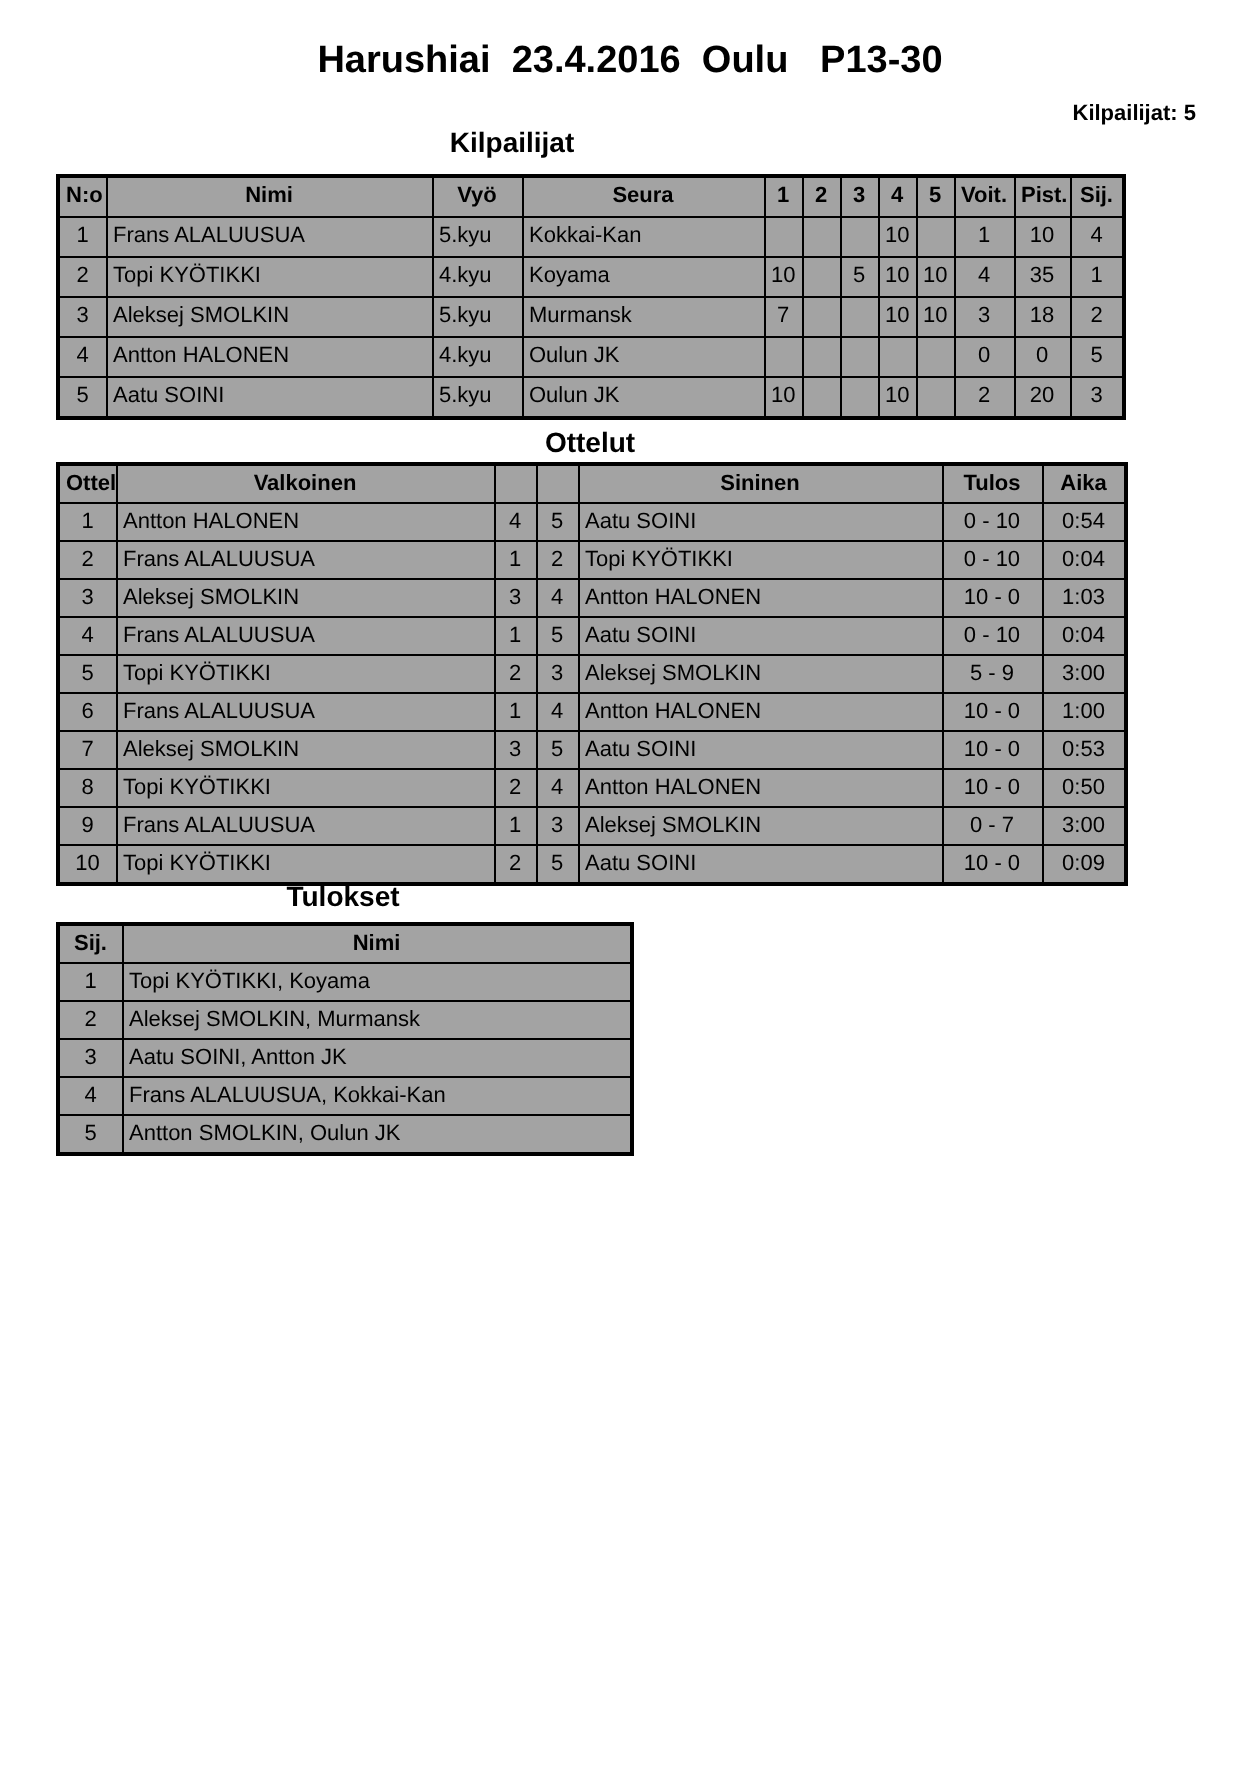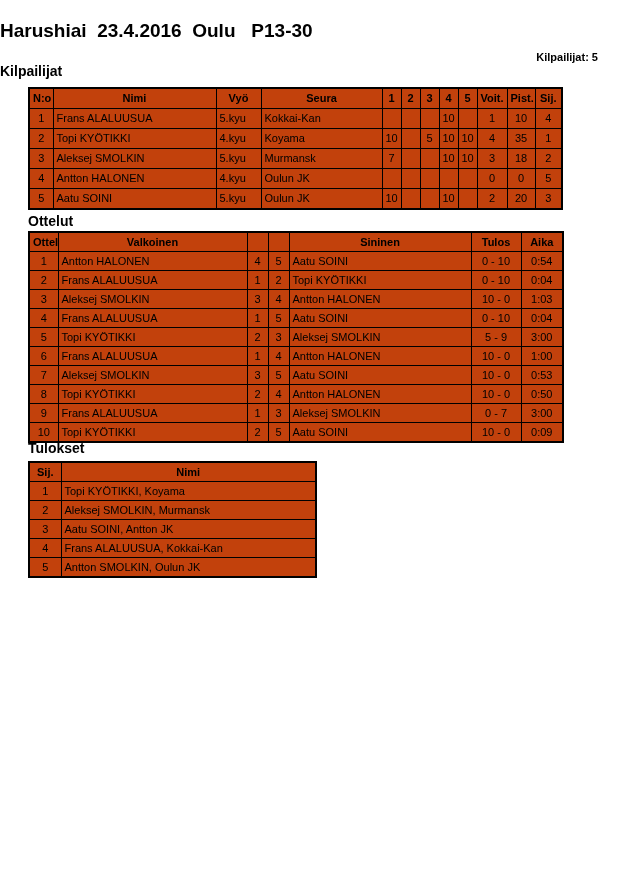--- a/index.html
+++ b/index.html
@@ -3,34 +3,34 @@
 <meta charset="utf-8">
 <style>
   html,body{margin:0;padding:0}
   body{
     width:630px;height:891px;position:relative;overflow:hidden;
     background:#ffffff;color:#000;
     font-family:"Liberation Sans","DejaVu Sans",sans-serif;
   }
   .title{
     position:absolute;top:20px;left:0;width:100%;
-    text-align:left;font-size:19px;font-weight:bold;white-space:pre;
+    text-align:center;font-size:19px;font-weight:bold;white-space:pre;
   }
   .count{
     position:absolute;top:51px;right:32px;
     font-size:11px;font-weight:bold;text-align:center;
   }
-  .sec{position:absolute;font-size:14px;font-weight:bold;text-align:left}
+  .sec{position:absolute;font-size:14px;font-weight:bold;text-align:center}
   #h1{top:63px;left:0;width:512px}
   #h2{top:213px;left:28px;width:534px}
   #h3{top:440px;left:28px;width:287px}
 
   table{
     position:absolute;left:28px;border-collapse:collapse;table-layout:fixed;
-    border:2px solid #000;background:#c2410c;
+    border:2px solid #000;background:#a3a3a3;
   }
   #t1{top:87px;width:533px}
   #t2{top:231px;width:534px}
   #t3{top:461px;width:287px}
 
   th,td{
     border:1px solid #000;
     font-size:11px;line-height:1;
     padding:0 3px;overflow:hidden;white-space:nowrap;
     vertical-align:middle;text-align:left;font-weight:normal;

